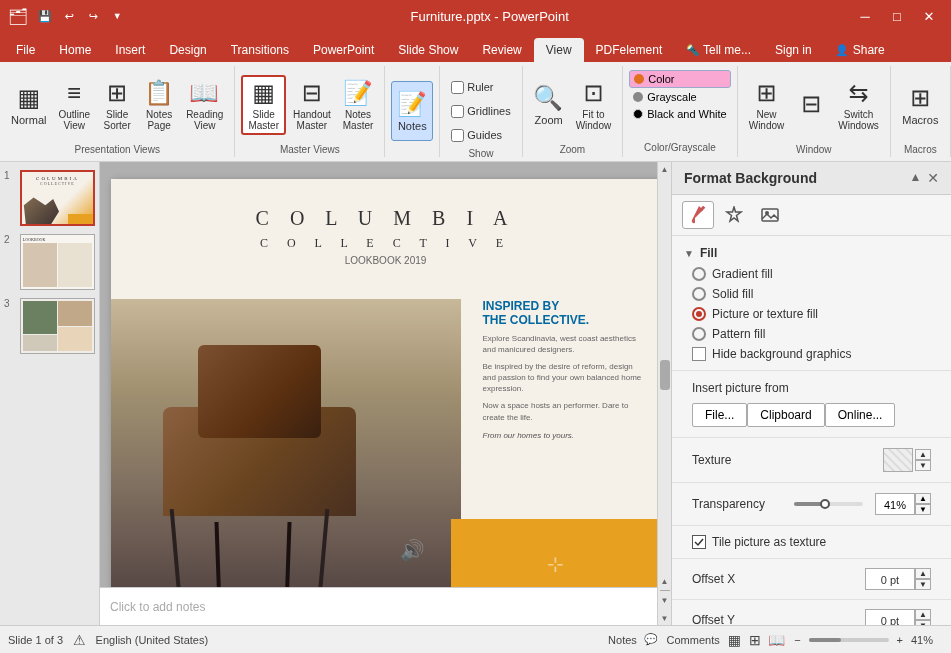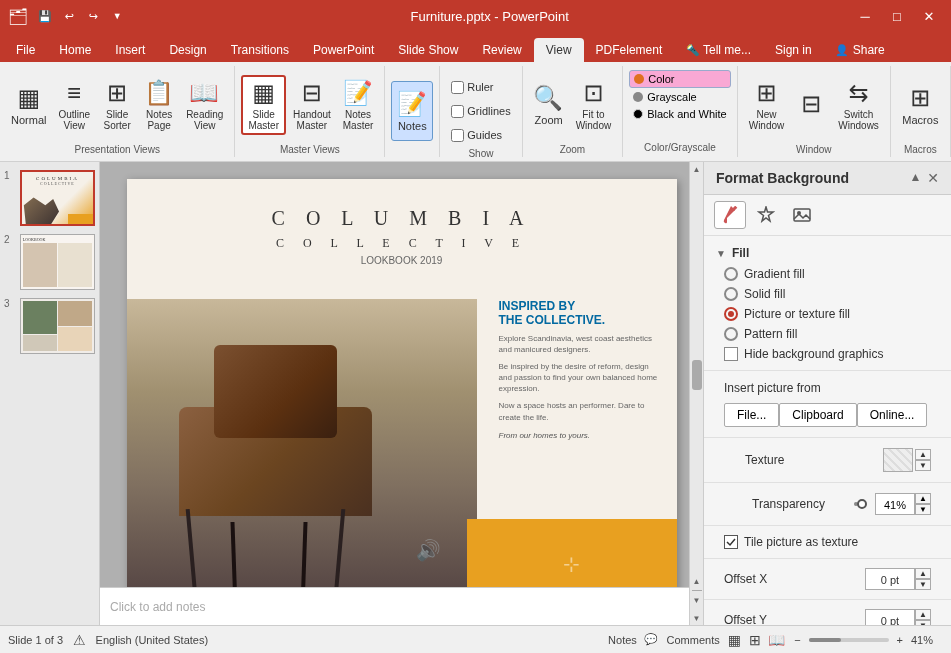--- a/index.html
+++ b/index.html
@@ -161,21 +161,21 @@
       width: 550px;
       height: 430px;
       background: #f5f0e8;
       position: relative;
       overflow: hidden;
       box-shadow: 2px 2px 8px rgba(0,0,0,0.3);
     }
 
     
     .format-panel {
-      width: 248px;
+      width: 280px;
       background: #f5f5f5;
       border-left: 1px solid #ccc;
       display: flex;
       flex-direction: column;
       overflow-y: auto;
     }
     .format-panel-header {
       background: #e8e8e8;
       padding: 8px 12px;
       display: flex;
@@ -243,32 +243,32 @@
     }
     .panel-buttons { display: flex; gap: 0; padding: 4px 8px; }
     .panel-btn {
       padding: 4px 12px; font-size: 12px; border: 1px solid #aaa;
       background: #fff; cursor: pointer; border-radius: 2px;
     }
 
     
     .texture-row {
       display: flex; align-items: center; justify-content: space-between;
-      padding: 4px 8px; font-size: 12px; color: #333; margin-left: 21px;
+      padding: 4px 8px; font-size: 12px; color: #333;
     }
     .texture-swatch {
       width: 30px; height: 24px; border: 1px solid #aaa;
       background: repeating-linear-gradient(45deg, #ddd, #ddd 2px, #eee 2px, #eee 6px);
       cursor: pointer;
     }
 
     
     .transparency-row {
       display: flex; align-items: center; gap: 12px;
-      padding: 4px 8px; font-size: 12px; margin-left: 28px;
+      padding: 4px 8px; font-size: 12px;
     }
     .trans-label { min-width: 90px; color: #333; }
     .slider-track {
       flex: 1; height: 4px; background: #ddd; border-radius: 2px; position: relative;
     }
     .slider-fill { height: 4px; background: #888; border-radius: 2px; }
     .slider-thumb {
       width: 10px; height: 10px; border-radius: 50%; background: white;
       border: 2px solid #555; position: absolute; top: -3px; cursor: pointer;
     }

